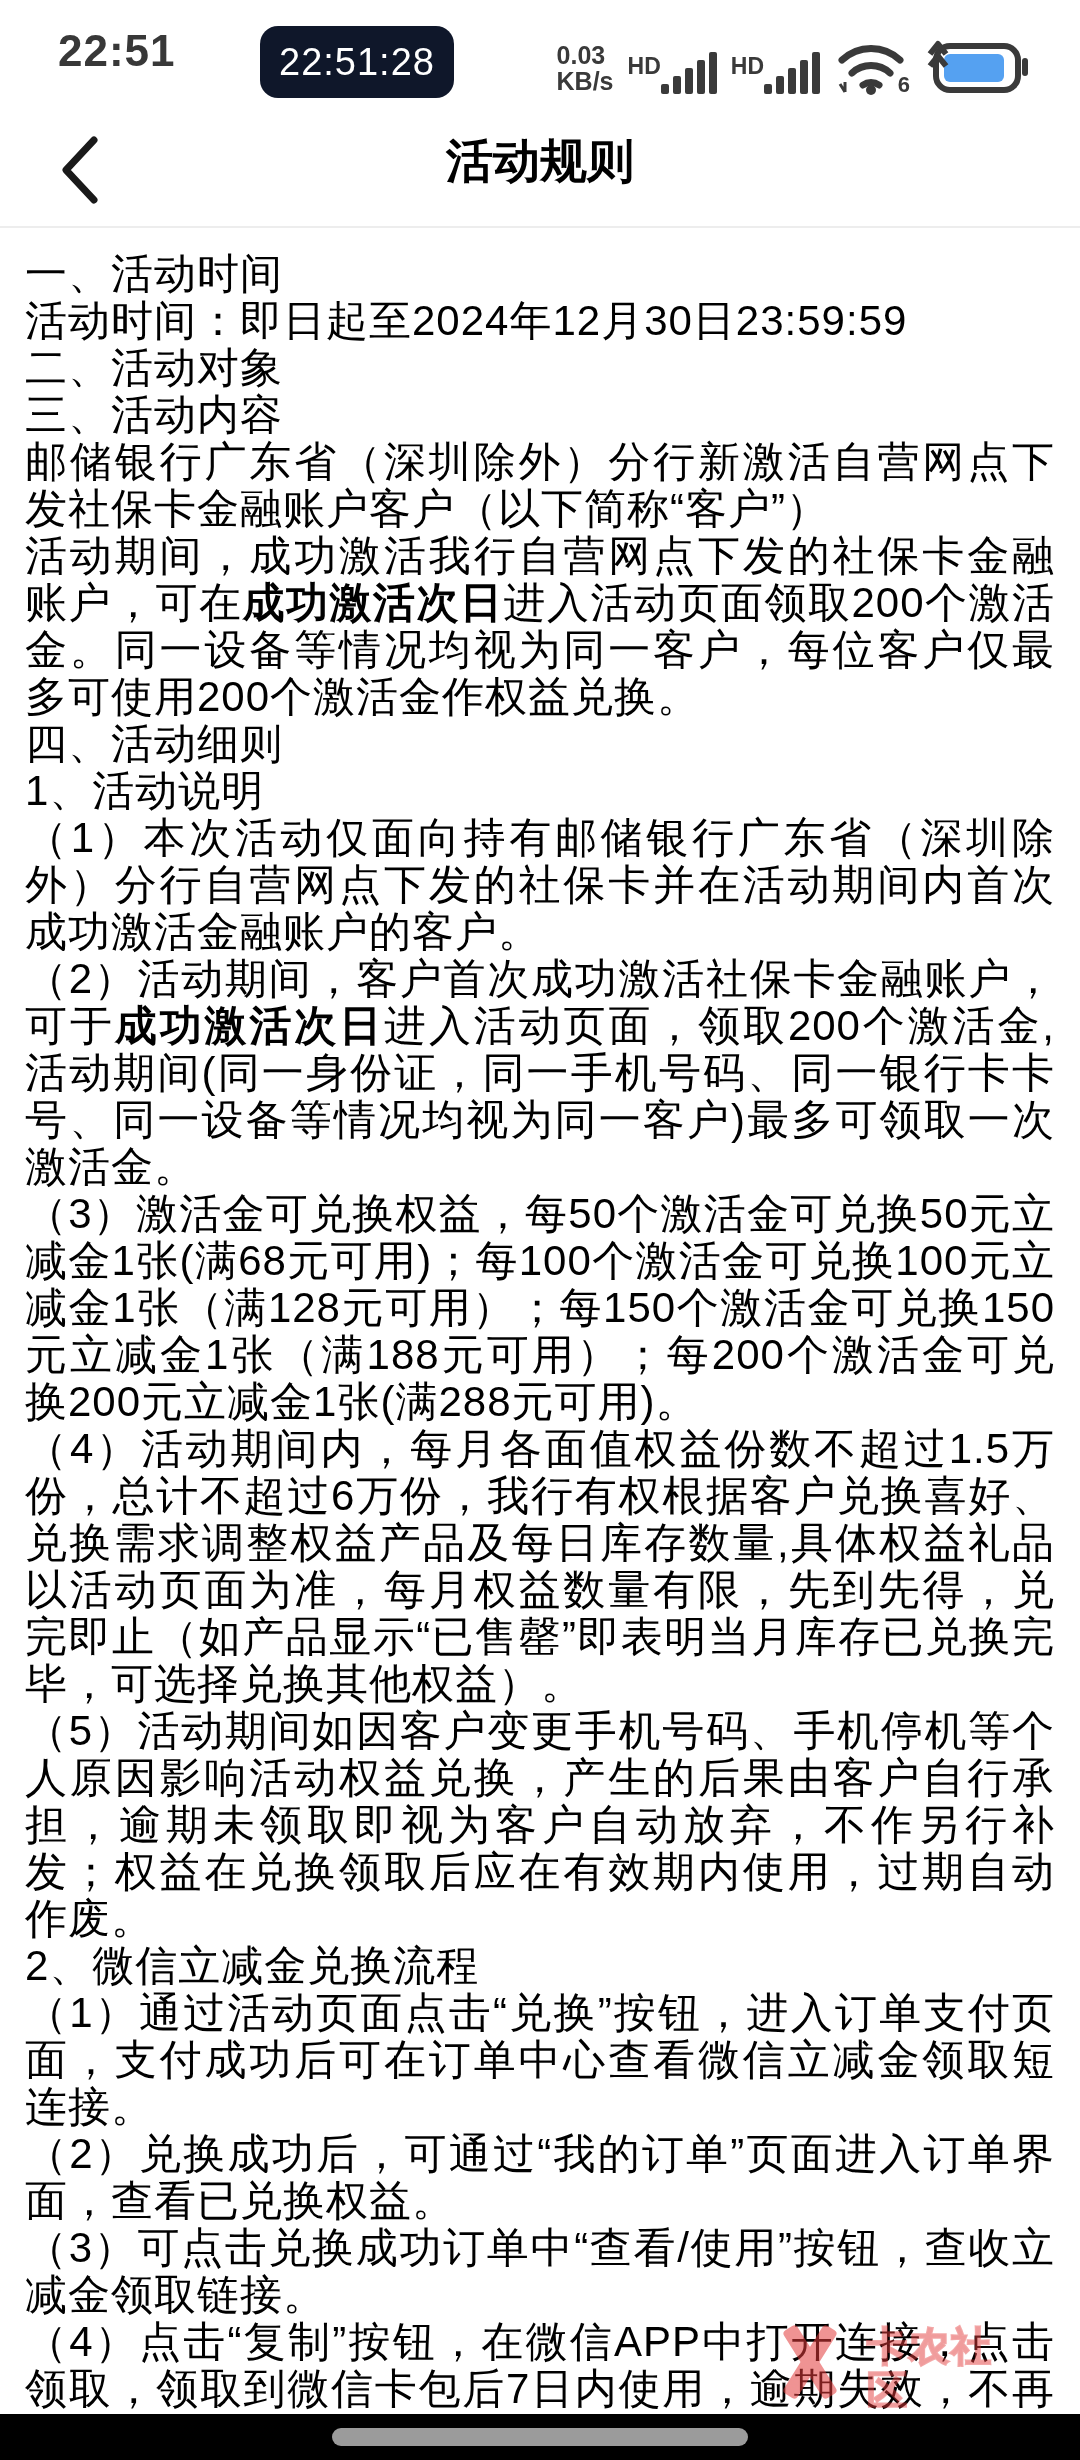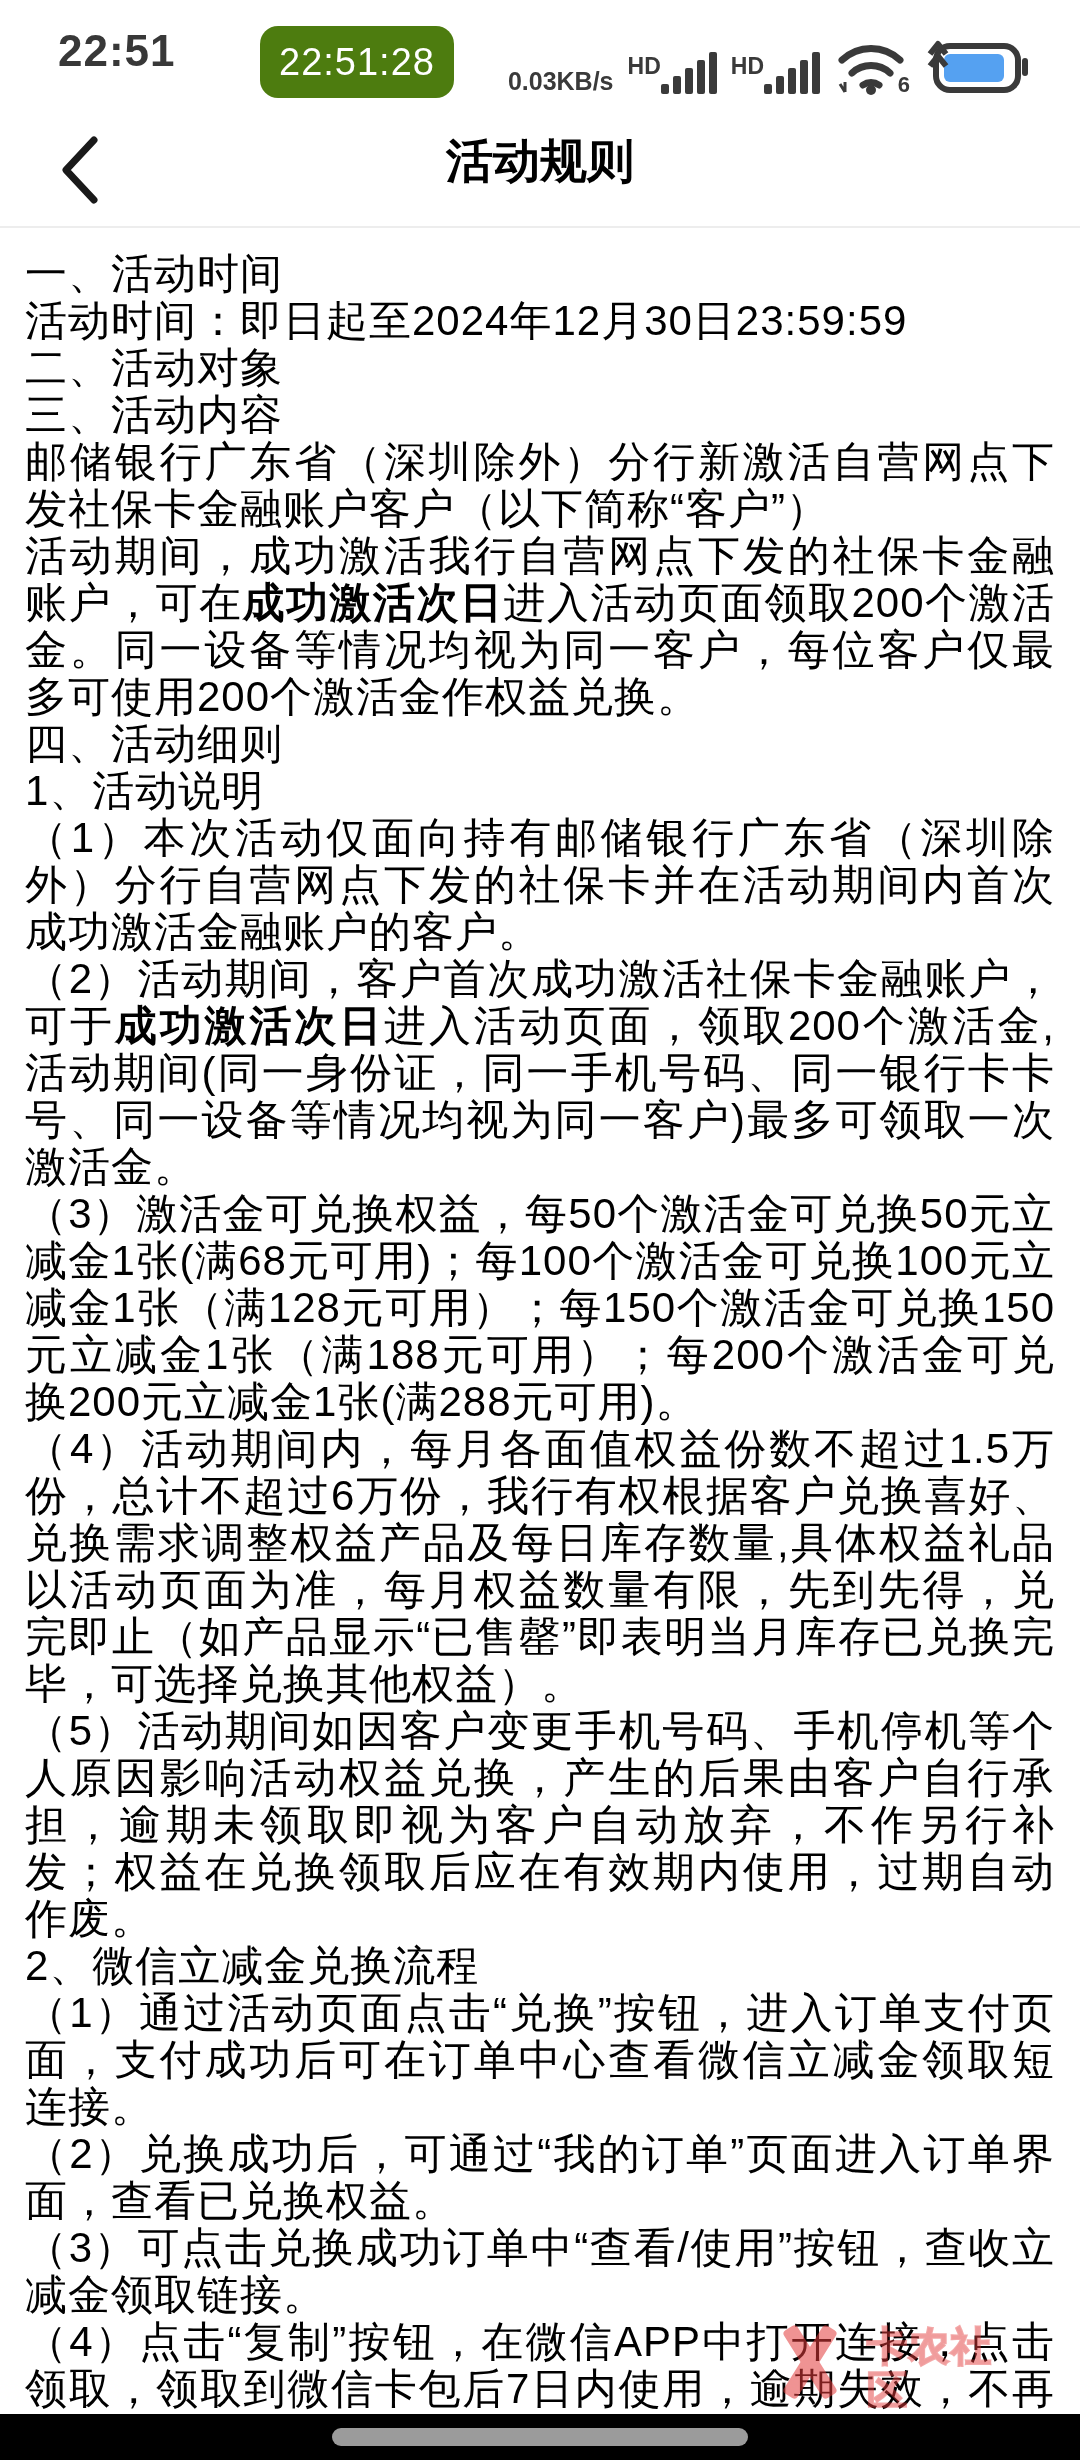--- a/index.html
+++ b/index.html
@@ -3,25 +3,25 @@
 <meta charset="utf-8">
 <style>
   html,body{margin:0;padding:0;}
   body{width:1080px;height:2460px;overflow:hidden;background:#fff;
        font-family:"Liberation Sans","DejaVu Sans",sans-serif;}
   .screen{position:relative;width:1080px;height:2460px;background:#fff;overflow:hidden;}
 
   
   .status-bar{position:absolute;top:0;left:4px;right:0;height:112px;}
   .clock{position:absolute;left:54px;top:26px;font-size:44px;font-weight:600;color:#383838;letter-spacing:1px;}
-  .rec-pill{position:absolute;left:256px;top:26px;width:194px;height:72px;background:#4d7c0f;
+  .rec-pill{position:absolute;left:256px;top:26px;width:194px;height:72px;background:#0f172a;
             border-radius:18px;display:flex;align-items:center;justify-content:center;
             color:#fff;font-size:38px;font-weight:500;letter-spacing:1px;}
   .status-right{position:absolute;right:50px;top:22px;display:flex;align-items:flex-end;gap:14px;height:76px;}
-  .net-speed{display:flex;flex-direction:row;align-items:flex-start;justify-content:flex-end;
+  .net-speed{display:flex;flex-direction:column;align-items:flex-start;justify-content:flex-end;
              font-size:25px;line-height:26px;font-weight:700;color:#3a3a3a;padding-bottom:4px;}
   .sim{display:flex;align-items:flex-end;gap:0;padding-bottom:4px;}
   .hd{font-size:23px;font-weight:800;color:#3a3a3a;line-height:20px;align-self:flex-start;margin-top:4px;}
   .bars{display:flex;align-items:flex-end;gap:4px;}
   .bars i{display:block;width:8px;background:#3a3a3a;border-radius:2px;}
   .b1{height:10px}.b2{height:18px}.b3{height:26px}.b4{height:34px}.b5{height:42px}
   .wifi-wrap{position:relative;width:74px;height:60px;padding-bottom:2px;}
   .wifi-6{position:absolute;right:-2px;bottom:0;font-size:22px;font-weight:800;color:#3a3a3a;}
   .battery{position:relative;width:108px;height:58px;margin-bottom:2px;}
 

